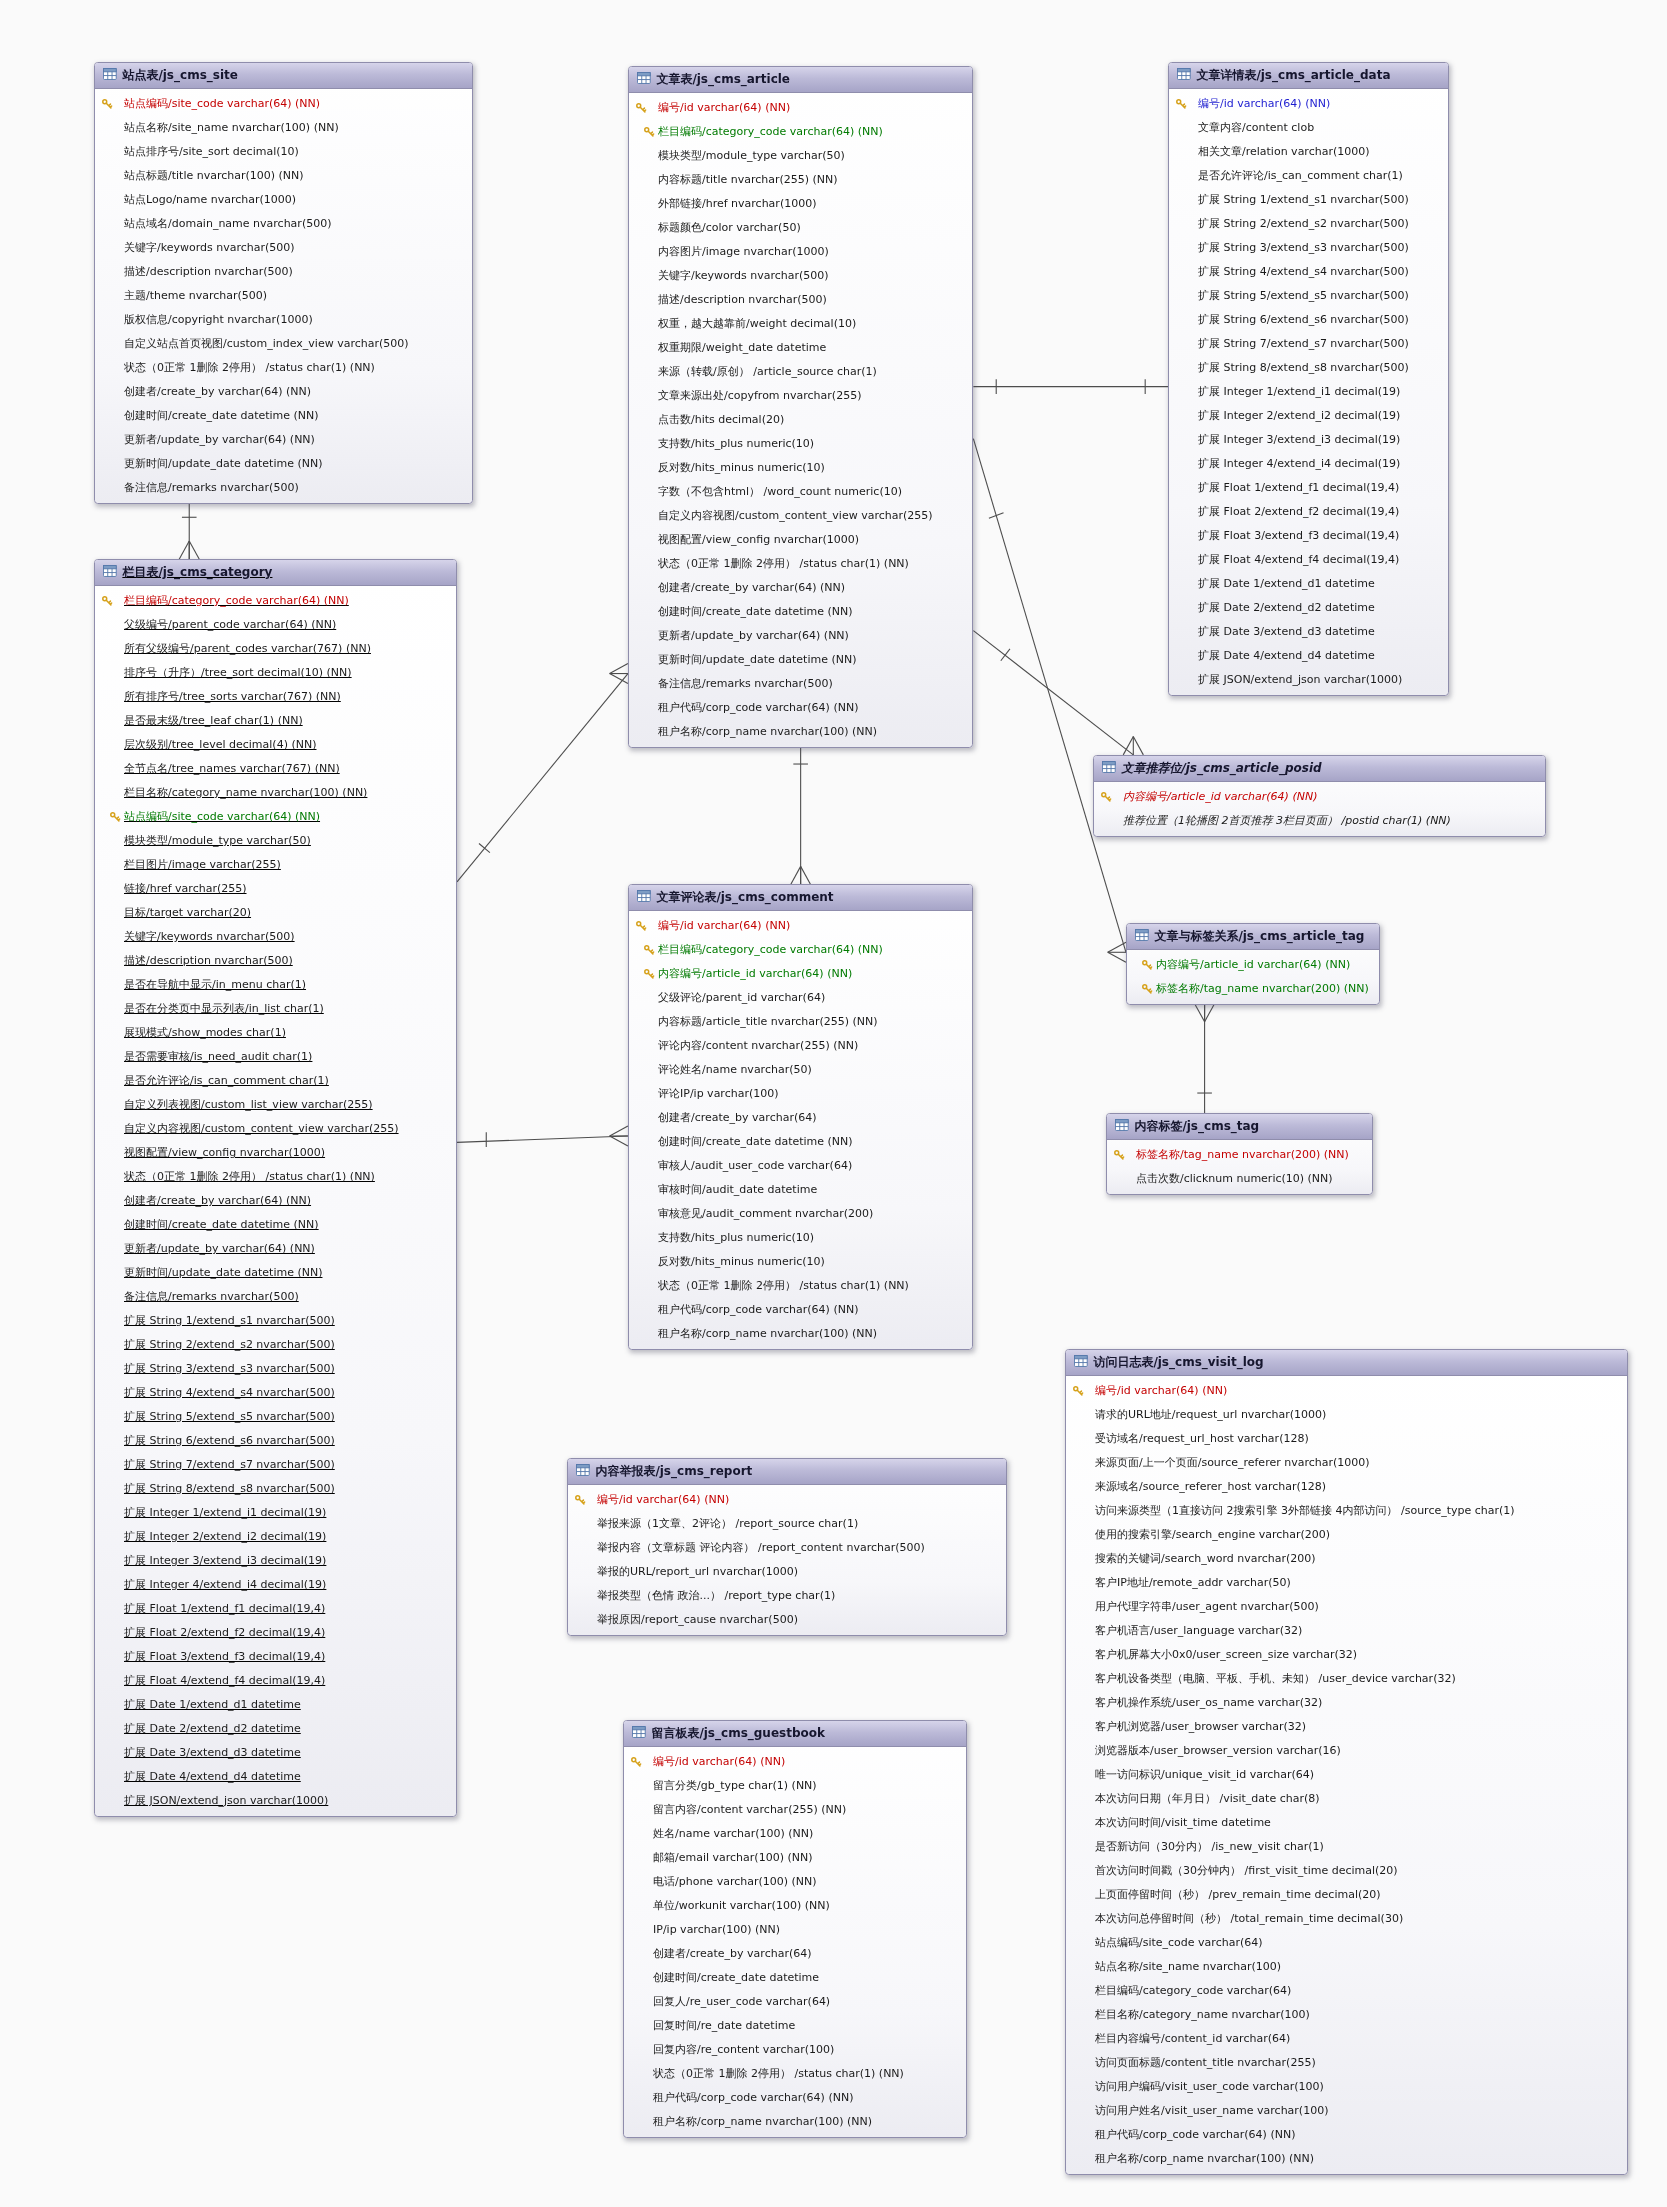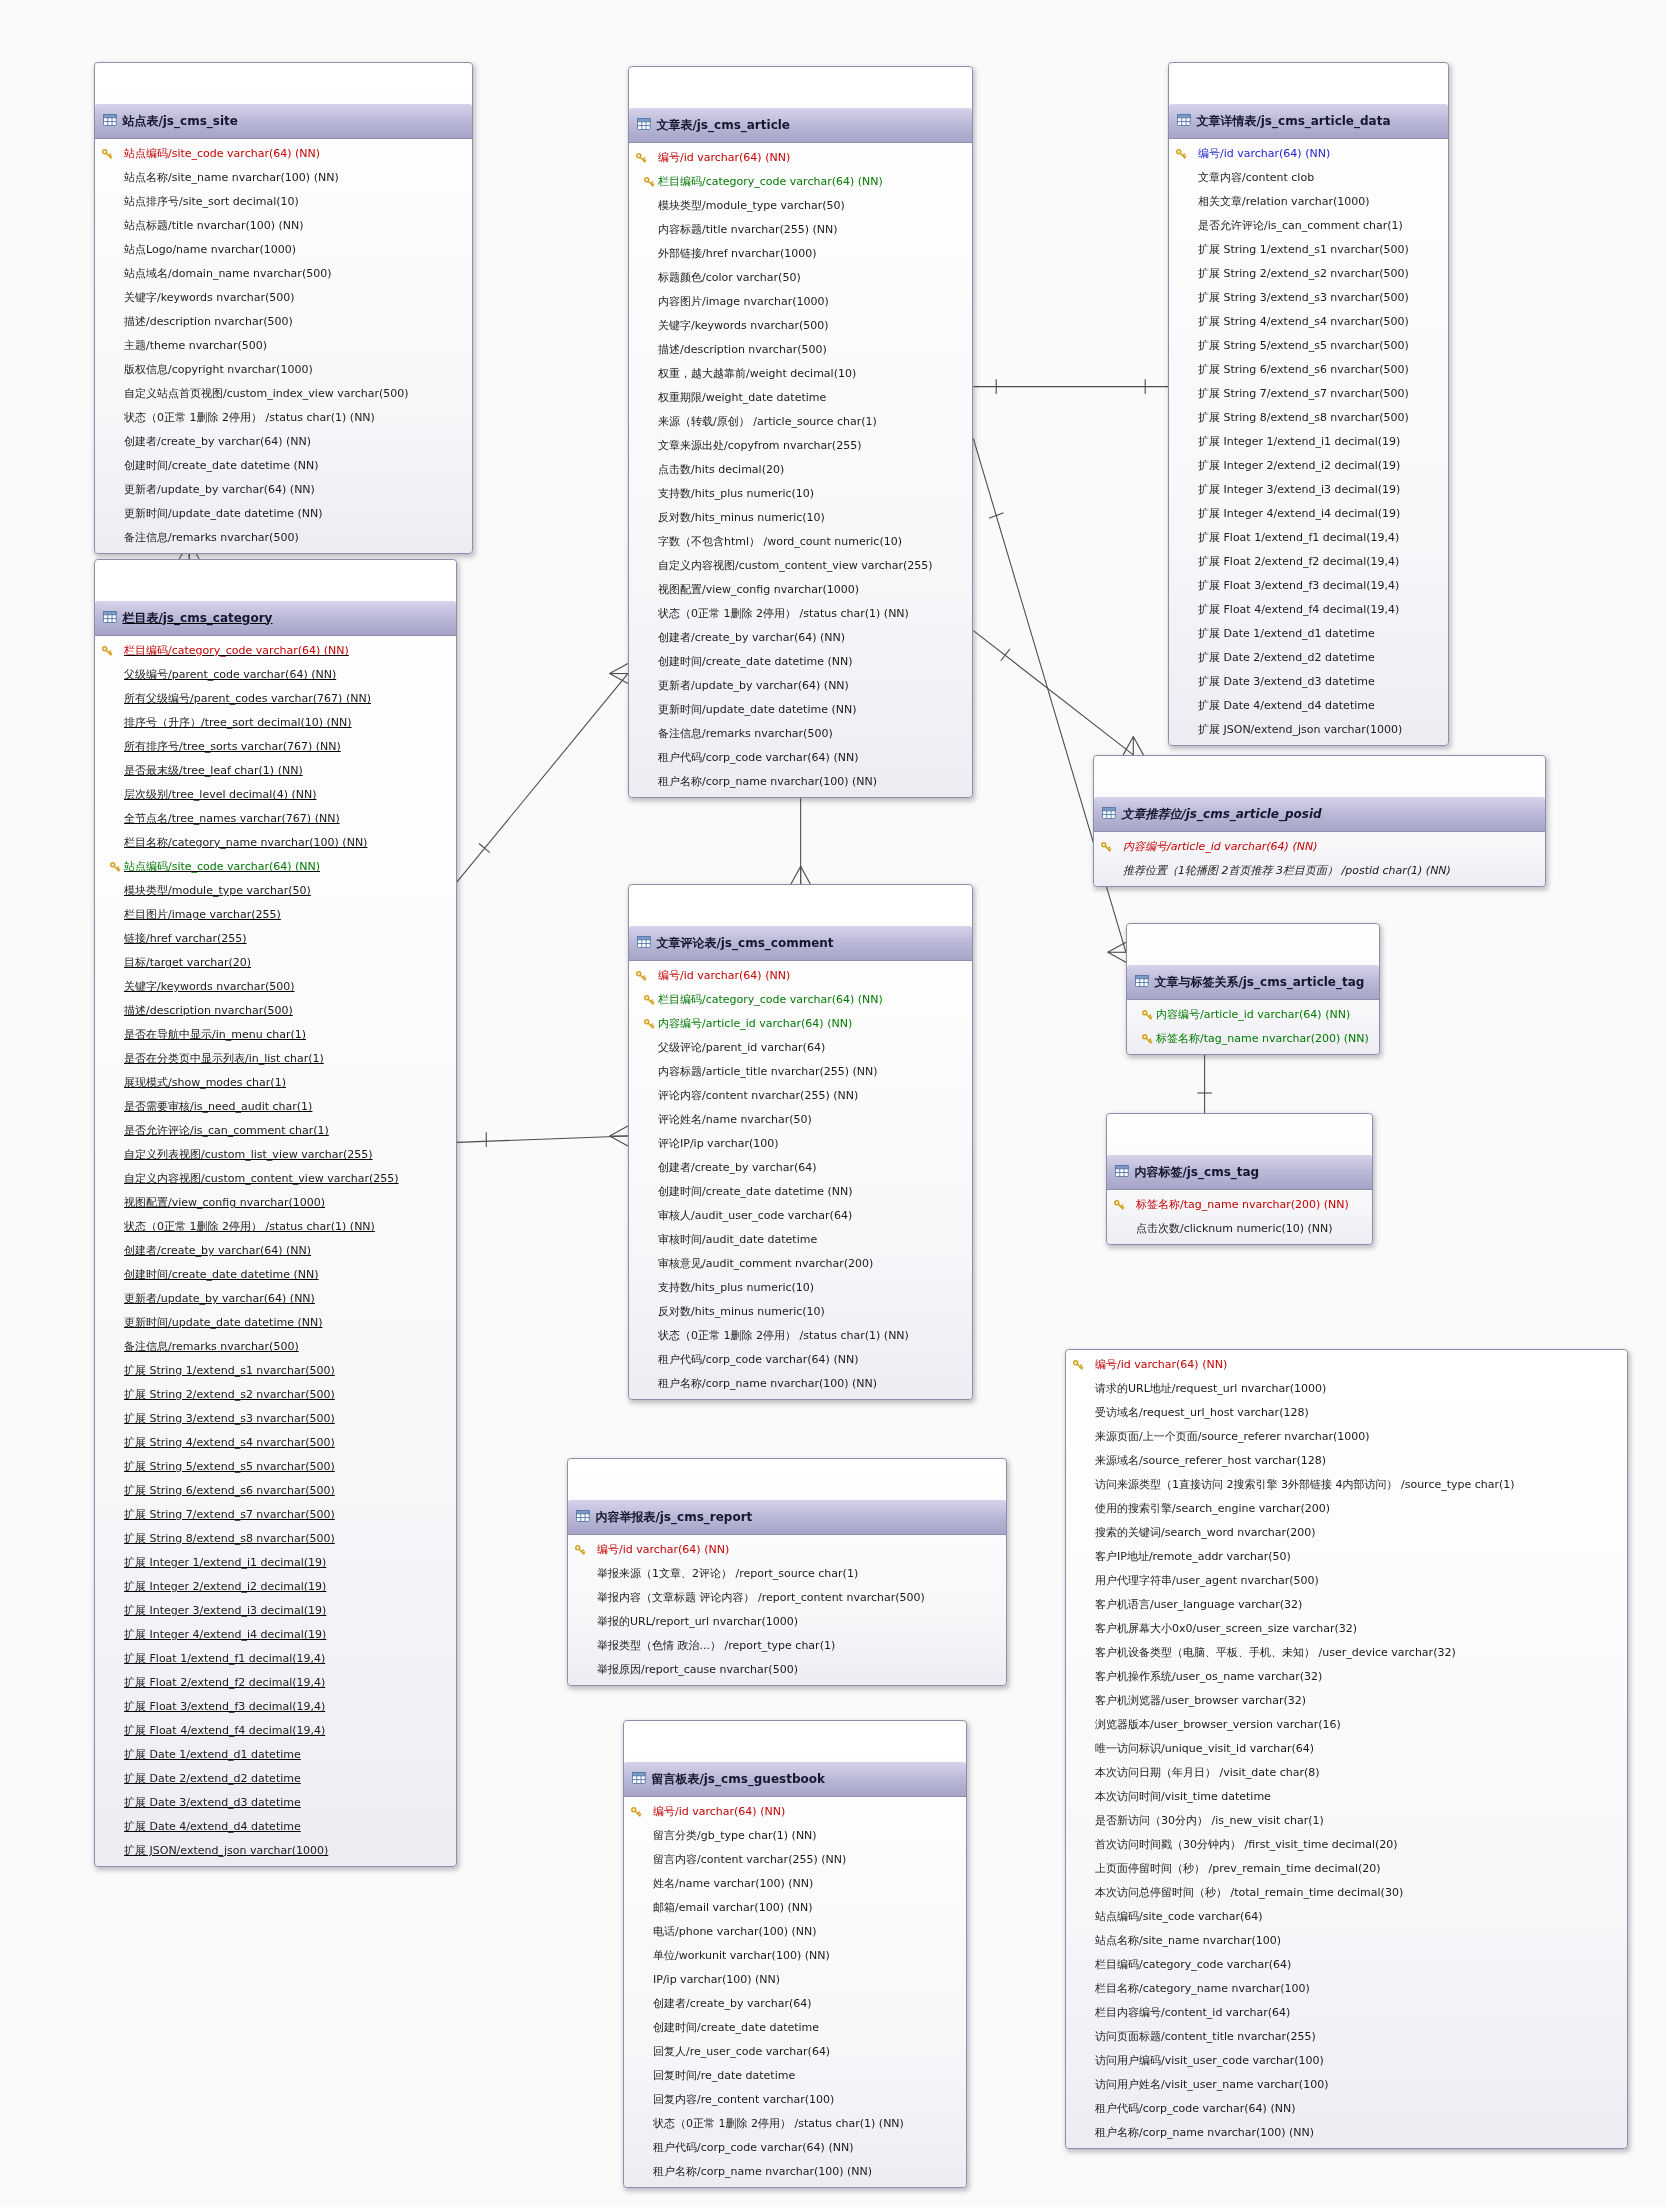--- a/index.html
+++ b/index.html
@@ -11,26 +11,26 @@
   }
   #wires { position:absolute; left:0; top:0; z-index:1; }
   .table-card {
     position:absolute; z-index:2;
     border:0.9px solid #8f8dac; border-radius:3.7px;
     box-shadow:1.8px 2.7px 5.5px rgba(70,70,90,.35);
     background:linear-gradient(180deg,#ffffff 0%,#f7f7fa 70%,#ececf2 100%);
   }
   .table-header {
     display:flex; align-items:center; gap:5.5px;
-    height:35px; padding:0 8.2px;
+    height:26px; padding:0 8.2px;
     background:linear-gradient(180deg,#d6d4ea 0%,#bcbad8 45%,#a6a4c7 100%);
     border-bottom:0.9px solid #8f8dac;
     border-radius:2.7px 2.7px 0 0;
     font-size:12px; font-weight:bold; color:#16162e;
-    white-space:nowrap; overflow:hidden;margin-top:41px;
+    white-space:nowrap; overflow:hidden;
   }
   .table-body { padding:2.7px 0 3.7px;text-align:right; }
   .trow {
     height:24px; display:flex; align-items:center;
     font-size:11px; color:#1a1a1a; white-space:nowrap; overflow:hidden;
   }
   .kcell { width:29px; flex:0 0 29px; display:flex; align-items:center; }
   .kcell.pkpos svg { margin-left:6.4px; }
   .kcell.fkpos svg { margin-left:13.7px; }
   .ftxt { overflow:hidden; text-overflow:ellipsis; padding-right:7.3px; }
@@ -956,20 +956,30 @@
             <span class="kcell pkpos"></span>
             <span class="ftxt">租户代码/corp_code varchar(64) (NN)</span>
           </div>
           <div class="trow">
             <span class="kcell pkpos"></span>
             <span class="ftxt">租户名称/corp_name nvarchar(100) (NN)</span>
           </div>
         </div>
       </div>
       <div class="table-card" style="left: 1065px; top: 1349px; width: 563px;">
+        <div class="table-header">
+          <span><svg width="13.7" height="12" viewBox="0 0 15 13" aria-hidden="true">
+              <rect x="0.5" y="0.5" width="14" height="12" rx="1" fill="#ffffff" stroke="#5578aa"></rect>
+              <rect x="0.5" y="0.5" width="14" height="3.6" fill="#7d9cc4" stroke="#5578aa"></rect>
+              <line x1="5.2" y1="4" x2="5.2" y2="12.5" stroke="#5578aa"></line>
+              <line x1="9.9" y1="4" x2="9.9" y2="12.5" stroke="#5578aa"></line>
+              <line x1="0.5" y1="8.2" x2="14.5" y2="8.2" stroke="#5578aa"></line>
+            </svg></span>
+          <span>访问日志表/js_cms_visit_log</span>
+        </div>
         <div class="table-body">
           <div class="trow c-pk">
             <span class="kcell pkpos">
               <svg width="12" height="12" viewBox="0 0 16 16" aria-hidden="true">
                 <circle cx="5" cy="5" r="2.6" fill="none" stroke="#d6a11a" stroke-width="2"></circle>
                 <path d="M7 7 L13.2 13.2 M10.4 10.4 L12.6 8.2 M12.4 12.4 L14.2 10.6" stroke="#d6a11a" stroke-width="2" fill="none" stroke-linecap="round"></path>
               </svg>
             </span>
             <span class="ftxt">编号/id varchar(64) (NN)</span>
           </div>

